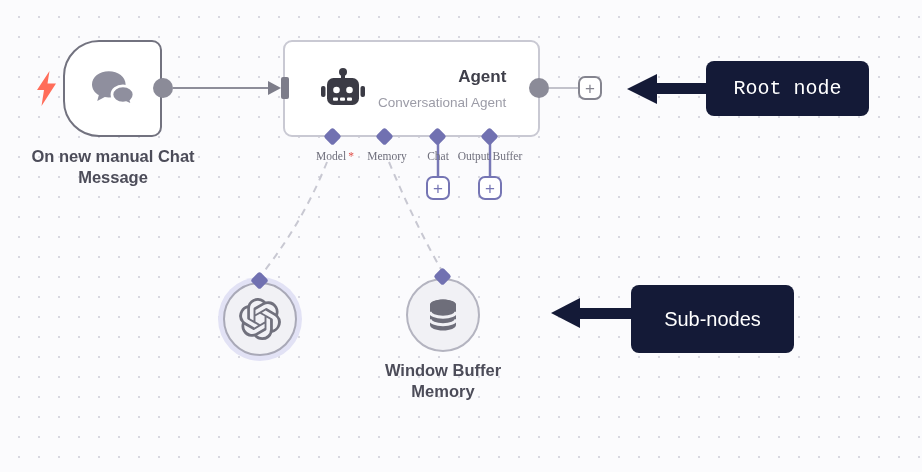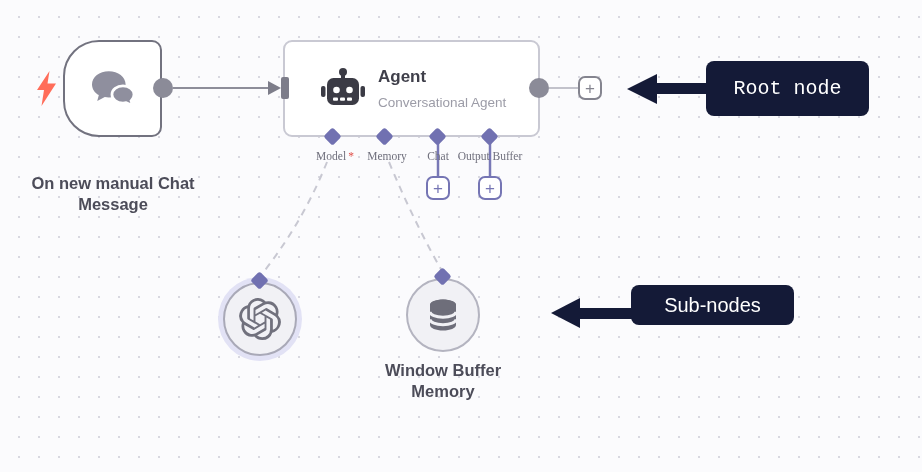--- a/index.html
+++ b/index.html
@@ -17,29 +17,29 @@
   
   .trigger-node{
     left:63px;top:40px;width:99px;height:97px;background:#fff;
     border:2px solid #72727f;border-radius:36px 10px 10px 36px;z-index:2;
     display:flex;align-items:center;justify-content:center;
   }
   .node-label{
     font-size:16.5px;font-weight:600;color:#4c4c59;text-align:center;
     line-height:1.25;white-space:pre-line;z-index:3;
   }
-  .trigger-label{left:13px;top:146px;width:200px;margin-top:27px;}
+  .trigger-label{left:13px;top:146px;width:200px;}
 
   
   .agent-node{
     left:283px;top:40px;width:257px;height:97px;background:#fff;
     border:2px solid #c9c9d3;border-radius:9px;z-index:2;
     display:flex;align-items:center;padding-left:36px;
   }
-  .agent-text{margin-left:13px;}
+  .agent-text{margin-left:13px;text-align:right;}
   .agent-title{font-size:17px;font-weight:600;color:#3f3f4a;line-height:1.2;}
   .agent-subtitle{font-size:13.5px;color:#9c9ca7;margin-top:8px;}
 
   
   .dot{width:20px;height:20px;border-radius:50%;background:#8b8b98;z-index:3;}
   .input-bar{left:281px;top:77px;width:8px;height:22px;background:#7d7d8a;border-radius:2px;z-index:3;}
   .diamond{width:13px;height:13px;background:#7171b1;border-radius:2.5px;transform:rotate(45deg);z-index:4;}
 
   .port-label{
     top:150px;transform:translateX(-50%);white-space:nowrap;
@@ -160,17 +160,17 @@
 Memory</div>
 
   <div class="abs ann-head" style="left:627px;top:73.5px;border-right:30px solid #141a37;"></div>
   <div class="abs ann-shaft" style="left:654px;top:83px;width:53px;height:11px;"></div>
   <div class="abs ann-box" style="left:706px;top:61px;width:163px;height:55px;font-family:Liberation Mono, monospace;">
     <span>Root node</span>
   </div>
 
   <div class="abs ann-head" style="left:551px;top:298px;border-right:29px solid #141a37;"></div>
   <div class="abs ann-shaft" style="left:577px;top:307.5px;width:55px;height:11px;"></div>
-  <div class="abs ann-box" style="left:631px;top:285px;width:163px;height:40px;">
+  <div class="abs ann-box" style="left:631px;top:285px;width:163px;height:68px;">
     <span>Sub-nodes</span>
   </div>
 
 </div>
 
 </body></html>

